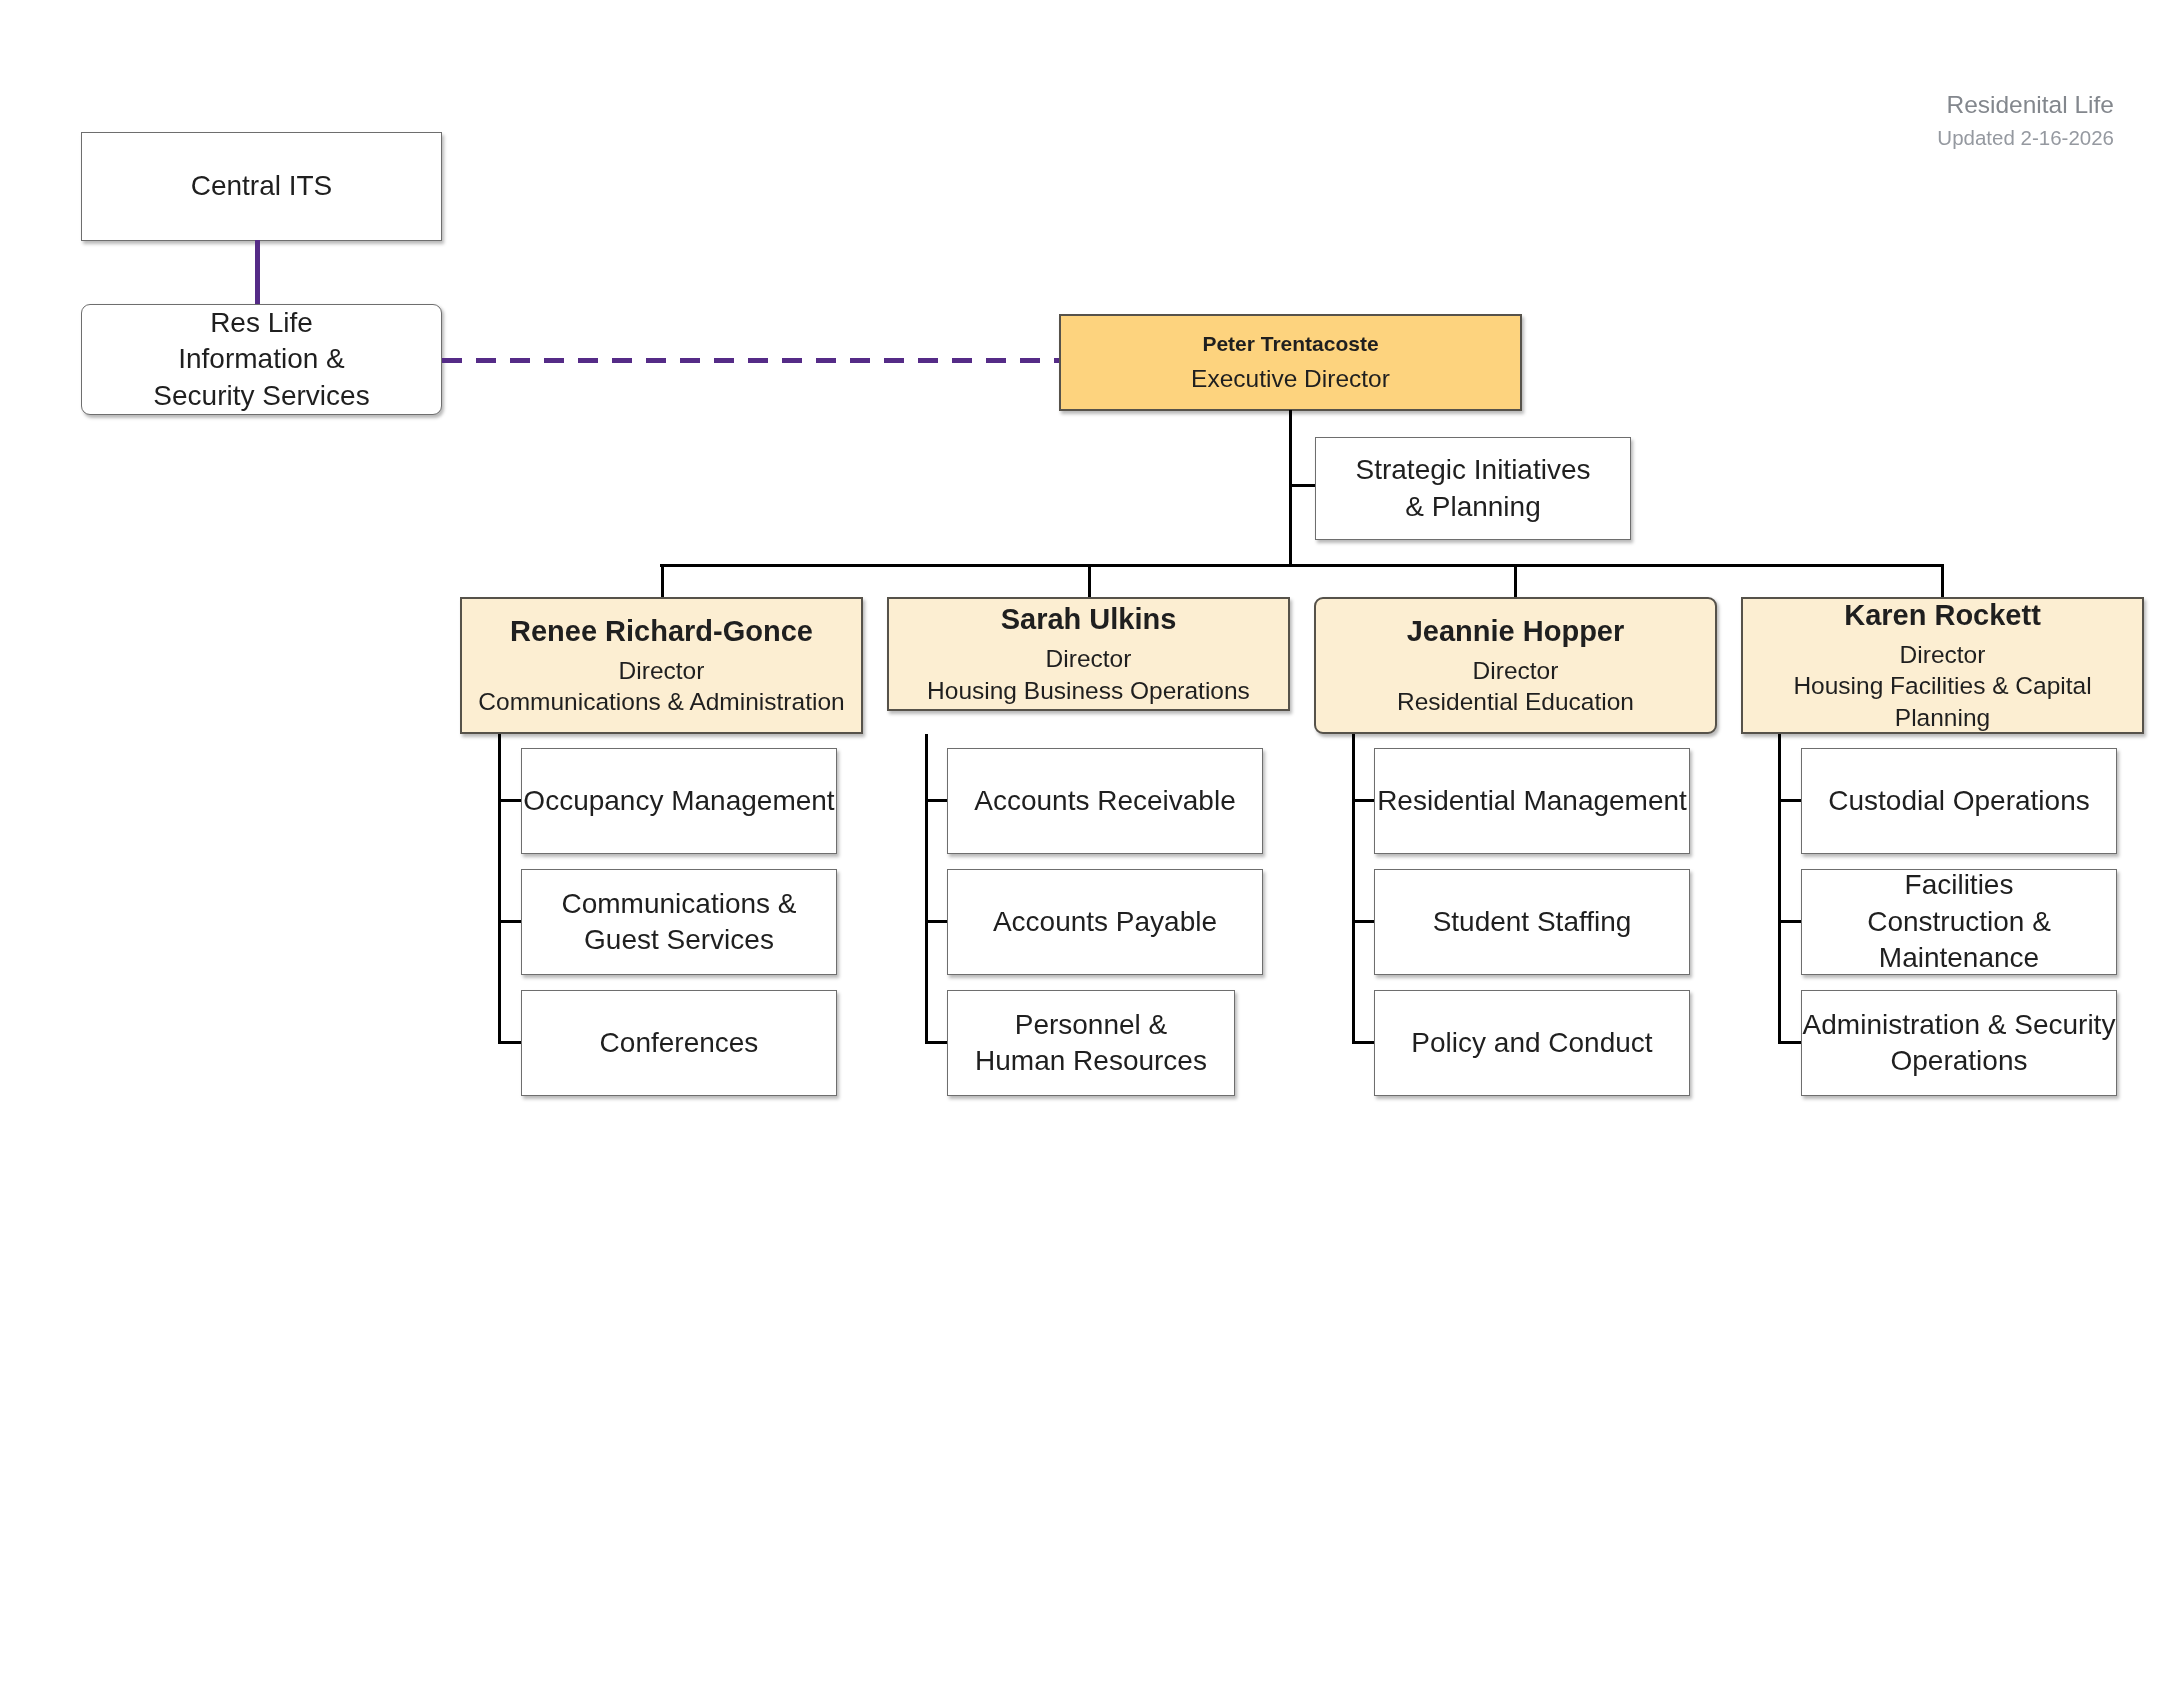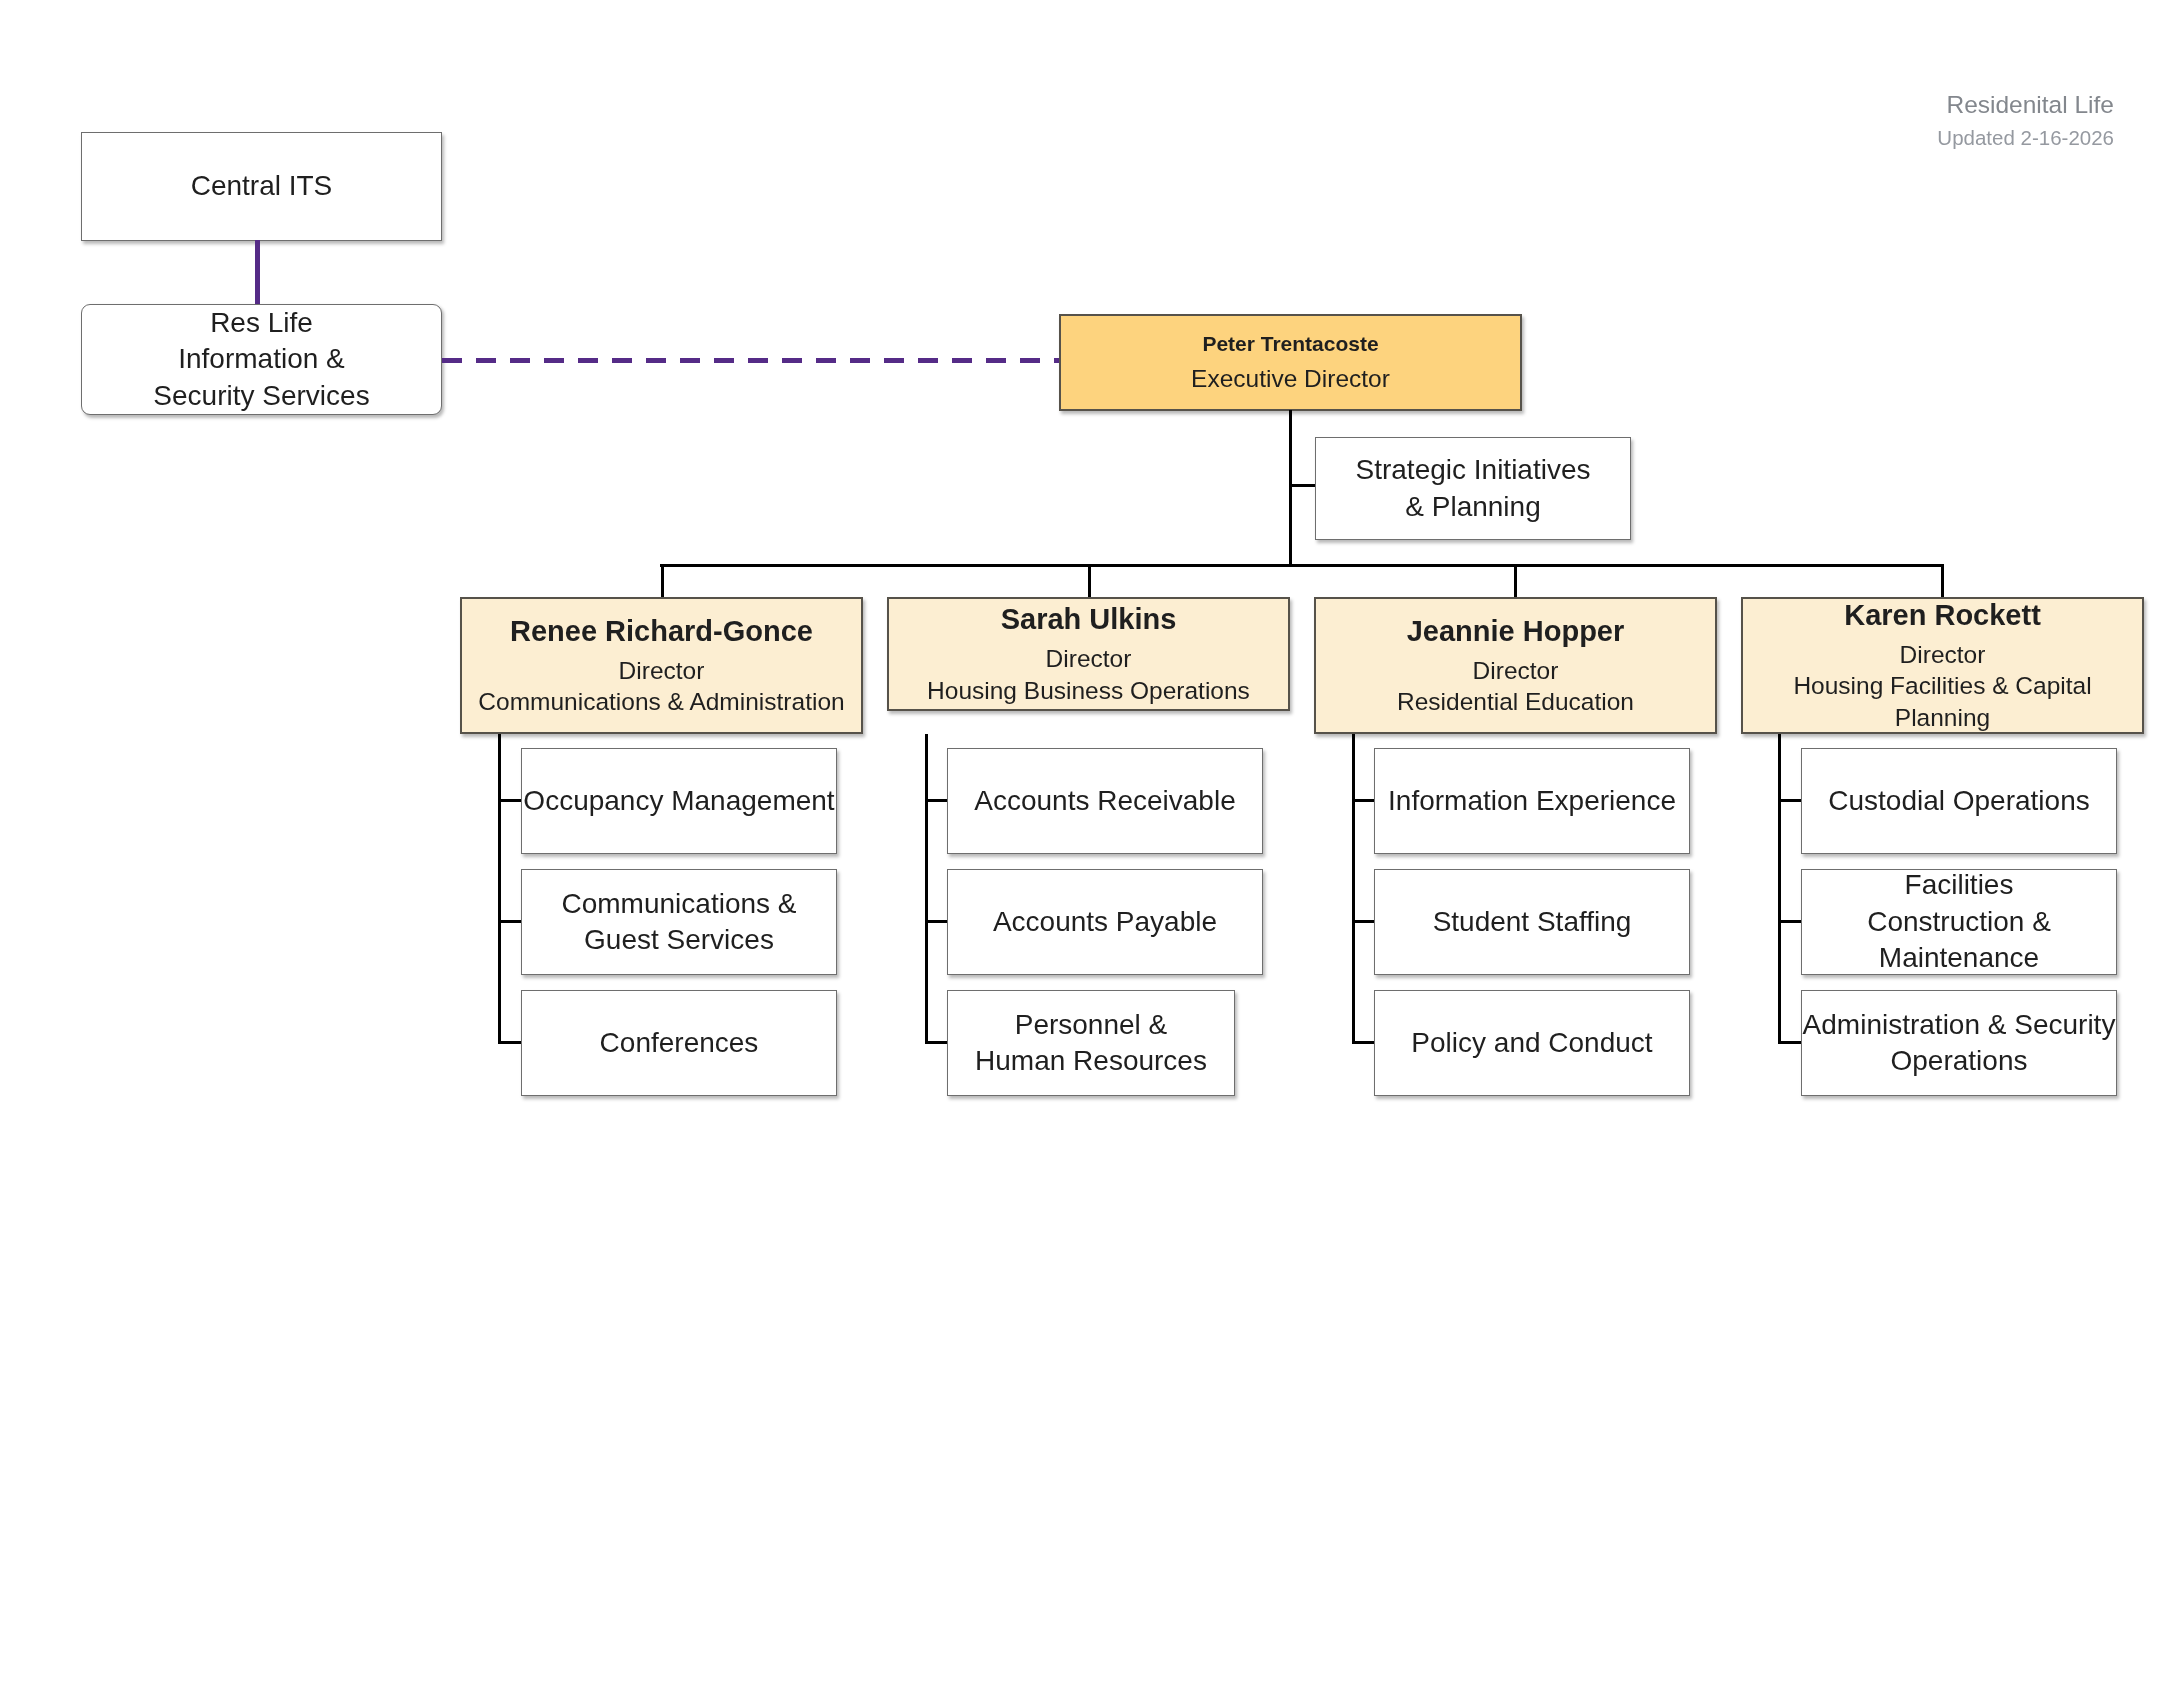--- a/index.html
+++ b/index.html
@@ -109,24 +109,24 @@
       <div class="box dir" style="left: 887px; top: 597px; width: 403px; height: 114px;"><div class="name-lg">Sarah Ulkins</div><div class="sub">Director</div><div class="sub">Housing Business Operations</div></div>
       <div class="tline" style="left: 925px; top: 734px; width: 2.6px; height: 310px;"></div>
       <div class="tline" style="left: 925px; top: 799px; width: 22.5px; height: 2.6px;"></div>
       <div class="box label-lg" style="left: 947px; top: 748px; width: 316px; height: 106px;">Accounts Receivable</div>
       <div class="tline" style="left: 925px; top: 920px; width: 22.5px; height: 2.6px;"></div>
       <div class="box label-lg" style="left: 947px; top: 869px; width: 316px; height: 106px;">Accounts Payable</div>
       <div class="tline" style="left: 925px; top: 1041px; width: 22.5px; height: 2.6px;"></div>
       <div class="box label-lg" style="left: 947px; top: 990px; width: 288px; height: 106px;">Personnel &amp;
 Human Resources</div>
       <div class="tline" style="left: 1514px; top: 564px; width: 2.6px; height: 33px;"></div>
-      <div class="box dir" style="left: 1314px; top: 597px; width: 403px; height: 137px;"><div class="name-lg">Jeannie Hopper</div><div class="sub">Director</div><div class="sub">Residential Education</div></div>
+      <div class="box dir" style="left: 1314px; top: 597px; width: 403px; height: 137px; border-radius: 9px;"><div class="name-lg">Jeannie Hopper</div><div class="sub">Director</div><div class="sub">Residential Education</div></div>
       <div class="tline" style="left: 1352px; top: 734px; width: 2.6px; height: 310px;"></div>
       <div class="tline" style="left: 1352px; top: 799px; width: 22.5px; height: 2.6px;"></div>
-      <div class="box label-lg" style="left: 1374px; top: 748px; width: 316px; height: 106px;">Information Experience</div>
+      <div class="box label-lg" style="left: 1374px; top: 748px; width: 316px; height: 106px;">Residential Management</div>
       <div class="tline" style="left: 1352px; top: 920px; width: 22.5px; height: 2.6px;"></div>
       <div class="box label-lg" style="left: 1374px; top: 869px; width: 316px; height: 106px;">Student Staffing</div>
       <div class="tline" style="left: 1352px; top: 1041px; width: 22.5px; height: 2.6px;"></div>
       <div class="box label-lg" style="left: 1374px; top: 990px; width: 316px; height: 106px;">Policy and Conduct</div>
       <div class="tline" style="left: 1941px; top: 564px; width: 2.6px; height: 33px;"></div>
       <div class="box dir" style="left: 1741px; top: 597px; width: 403px; height: 137px;"><div class="name-lg">Karen Rockett</div><div class="sub">Director</div><div class="sub">Housing Facilities &amp; Capital Planning</div></div>
       <div class="tline" style="left: 1778px; top: 734px; width: 2.6px; height: 310px;"></div>
       <div class="tline" style="left: 1778px; top: 799px; width: 22.5px; height: 2.6px;"></div>
       <div class="box label-lg" style="left: 1801px; top: 748px; width: 316px; height: 106px;">Custodial Operations</div>
       <div class="tline" style="left: 1778px; top: 920px; width: 22.5px; height: 2.6px;"></div>

